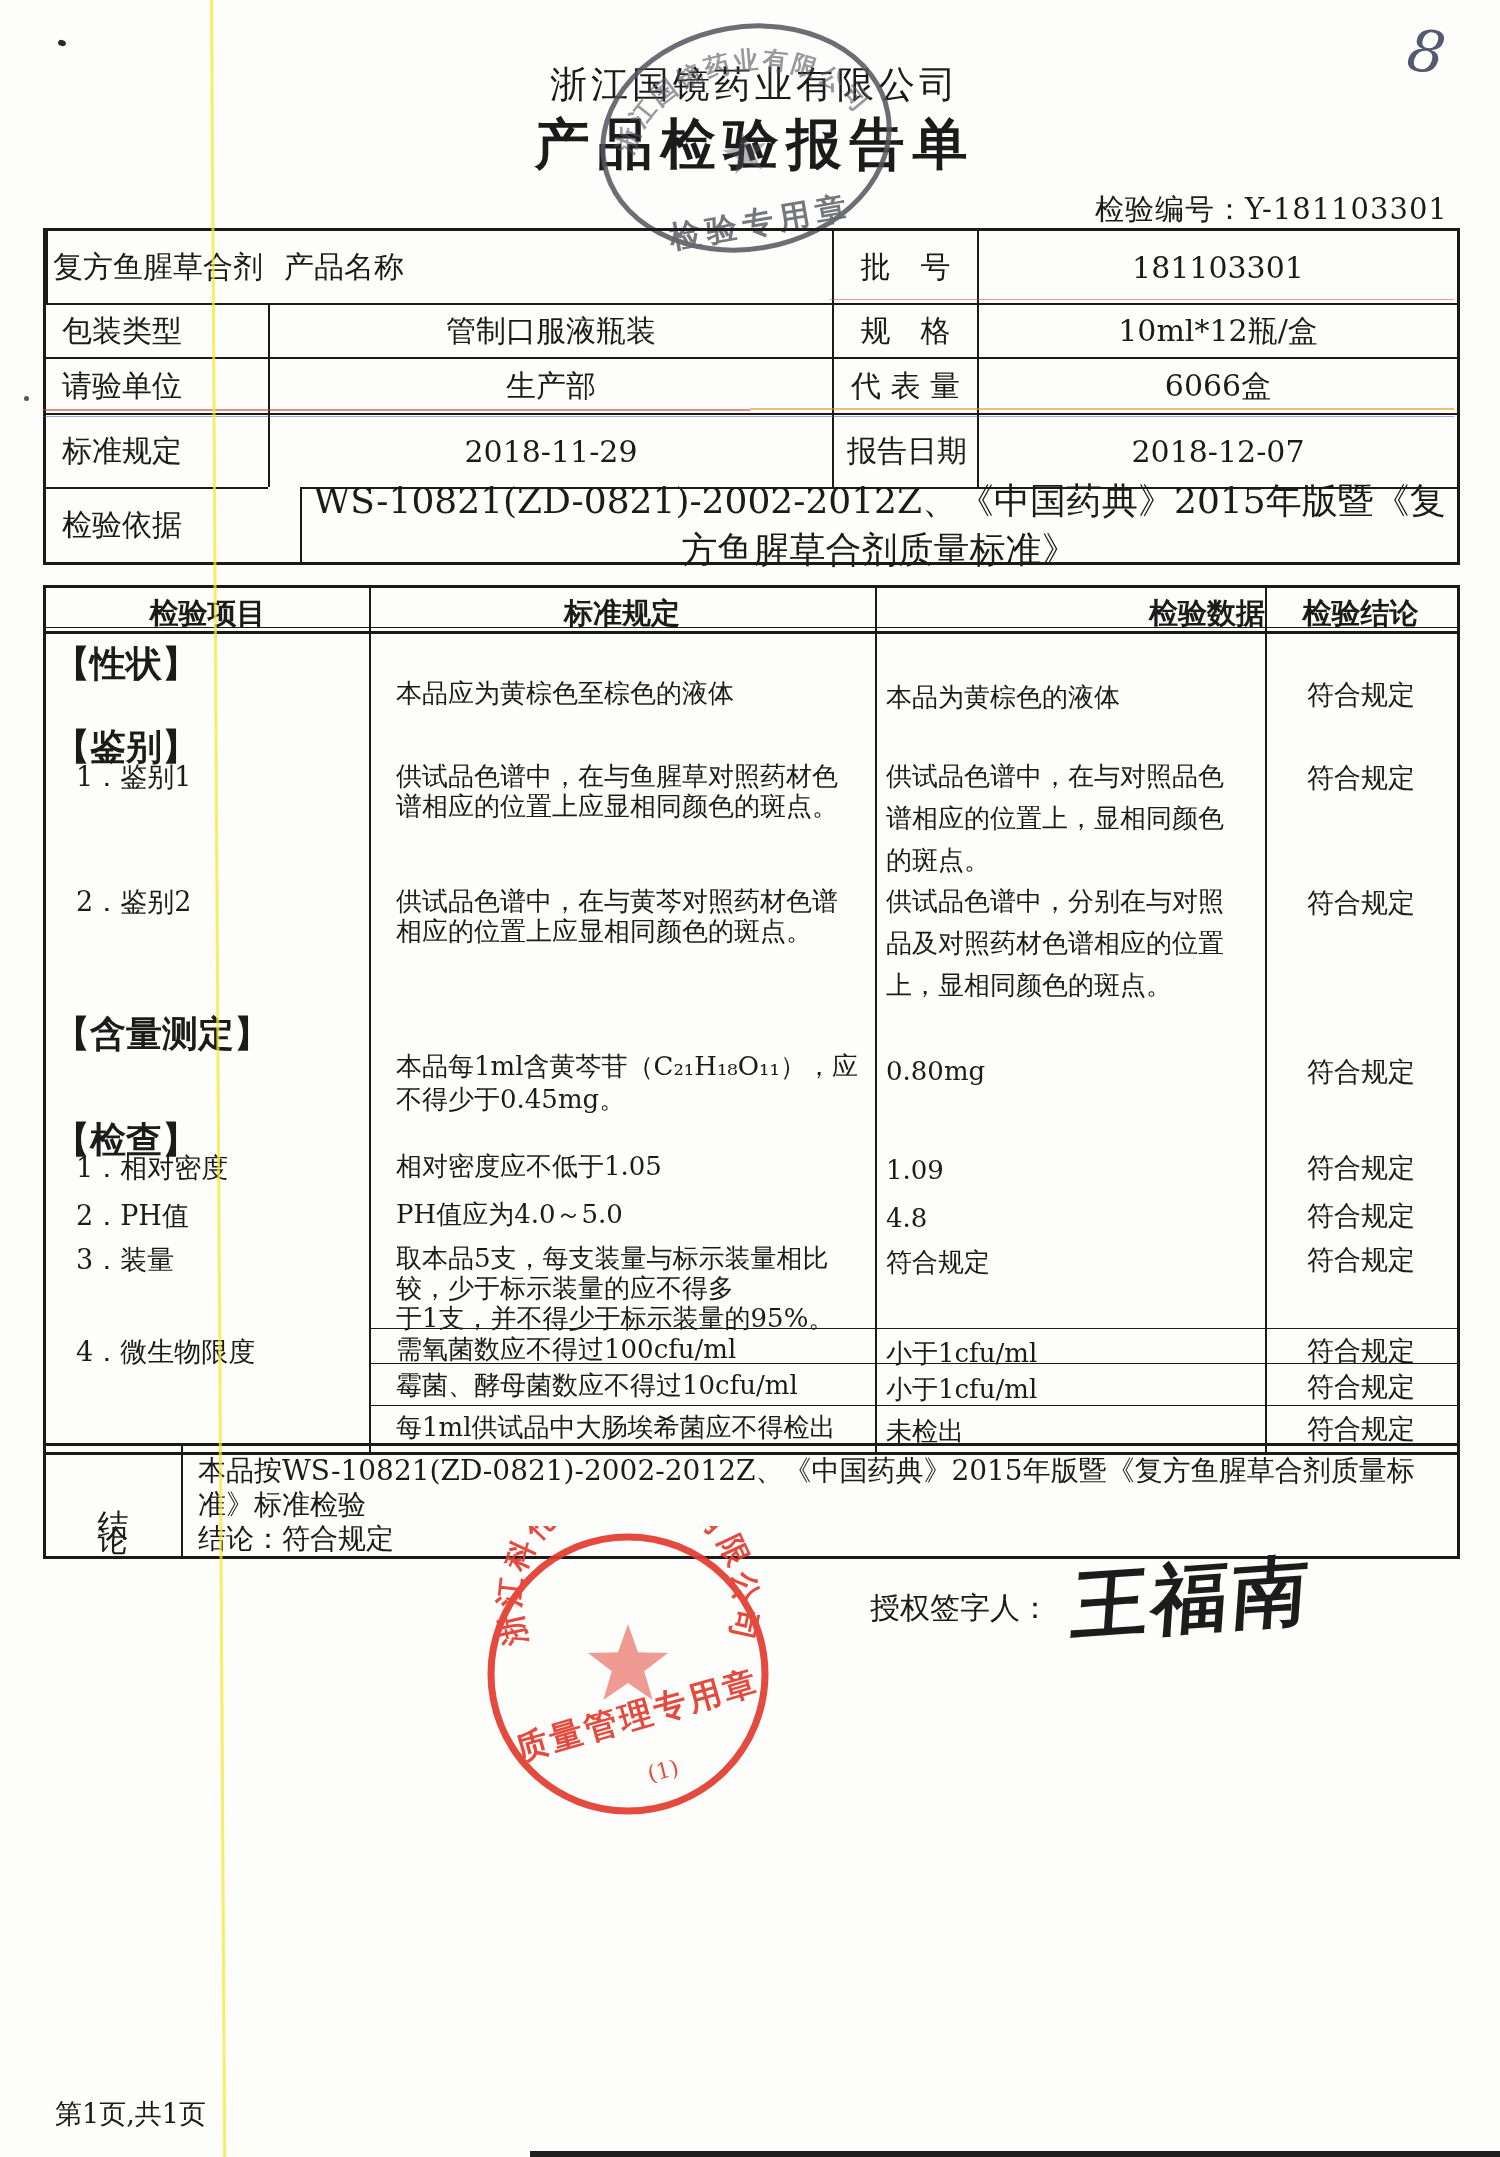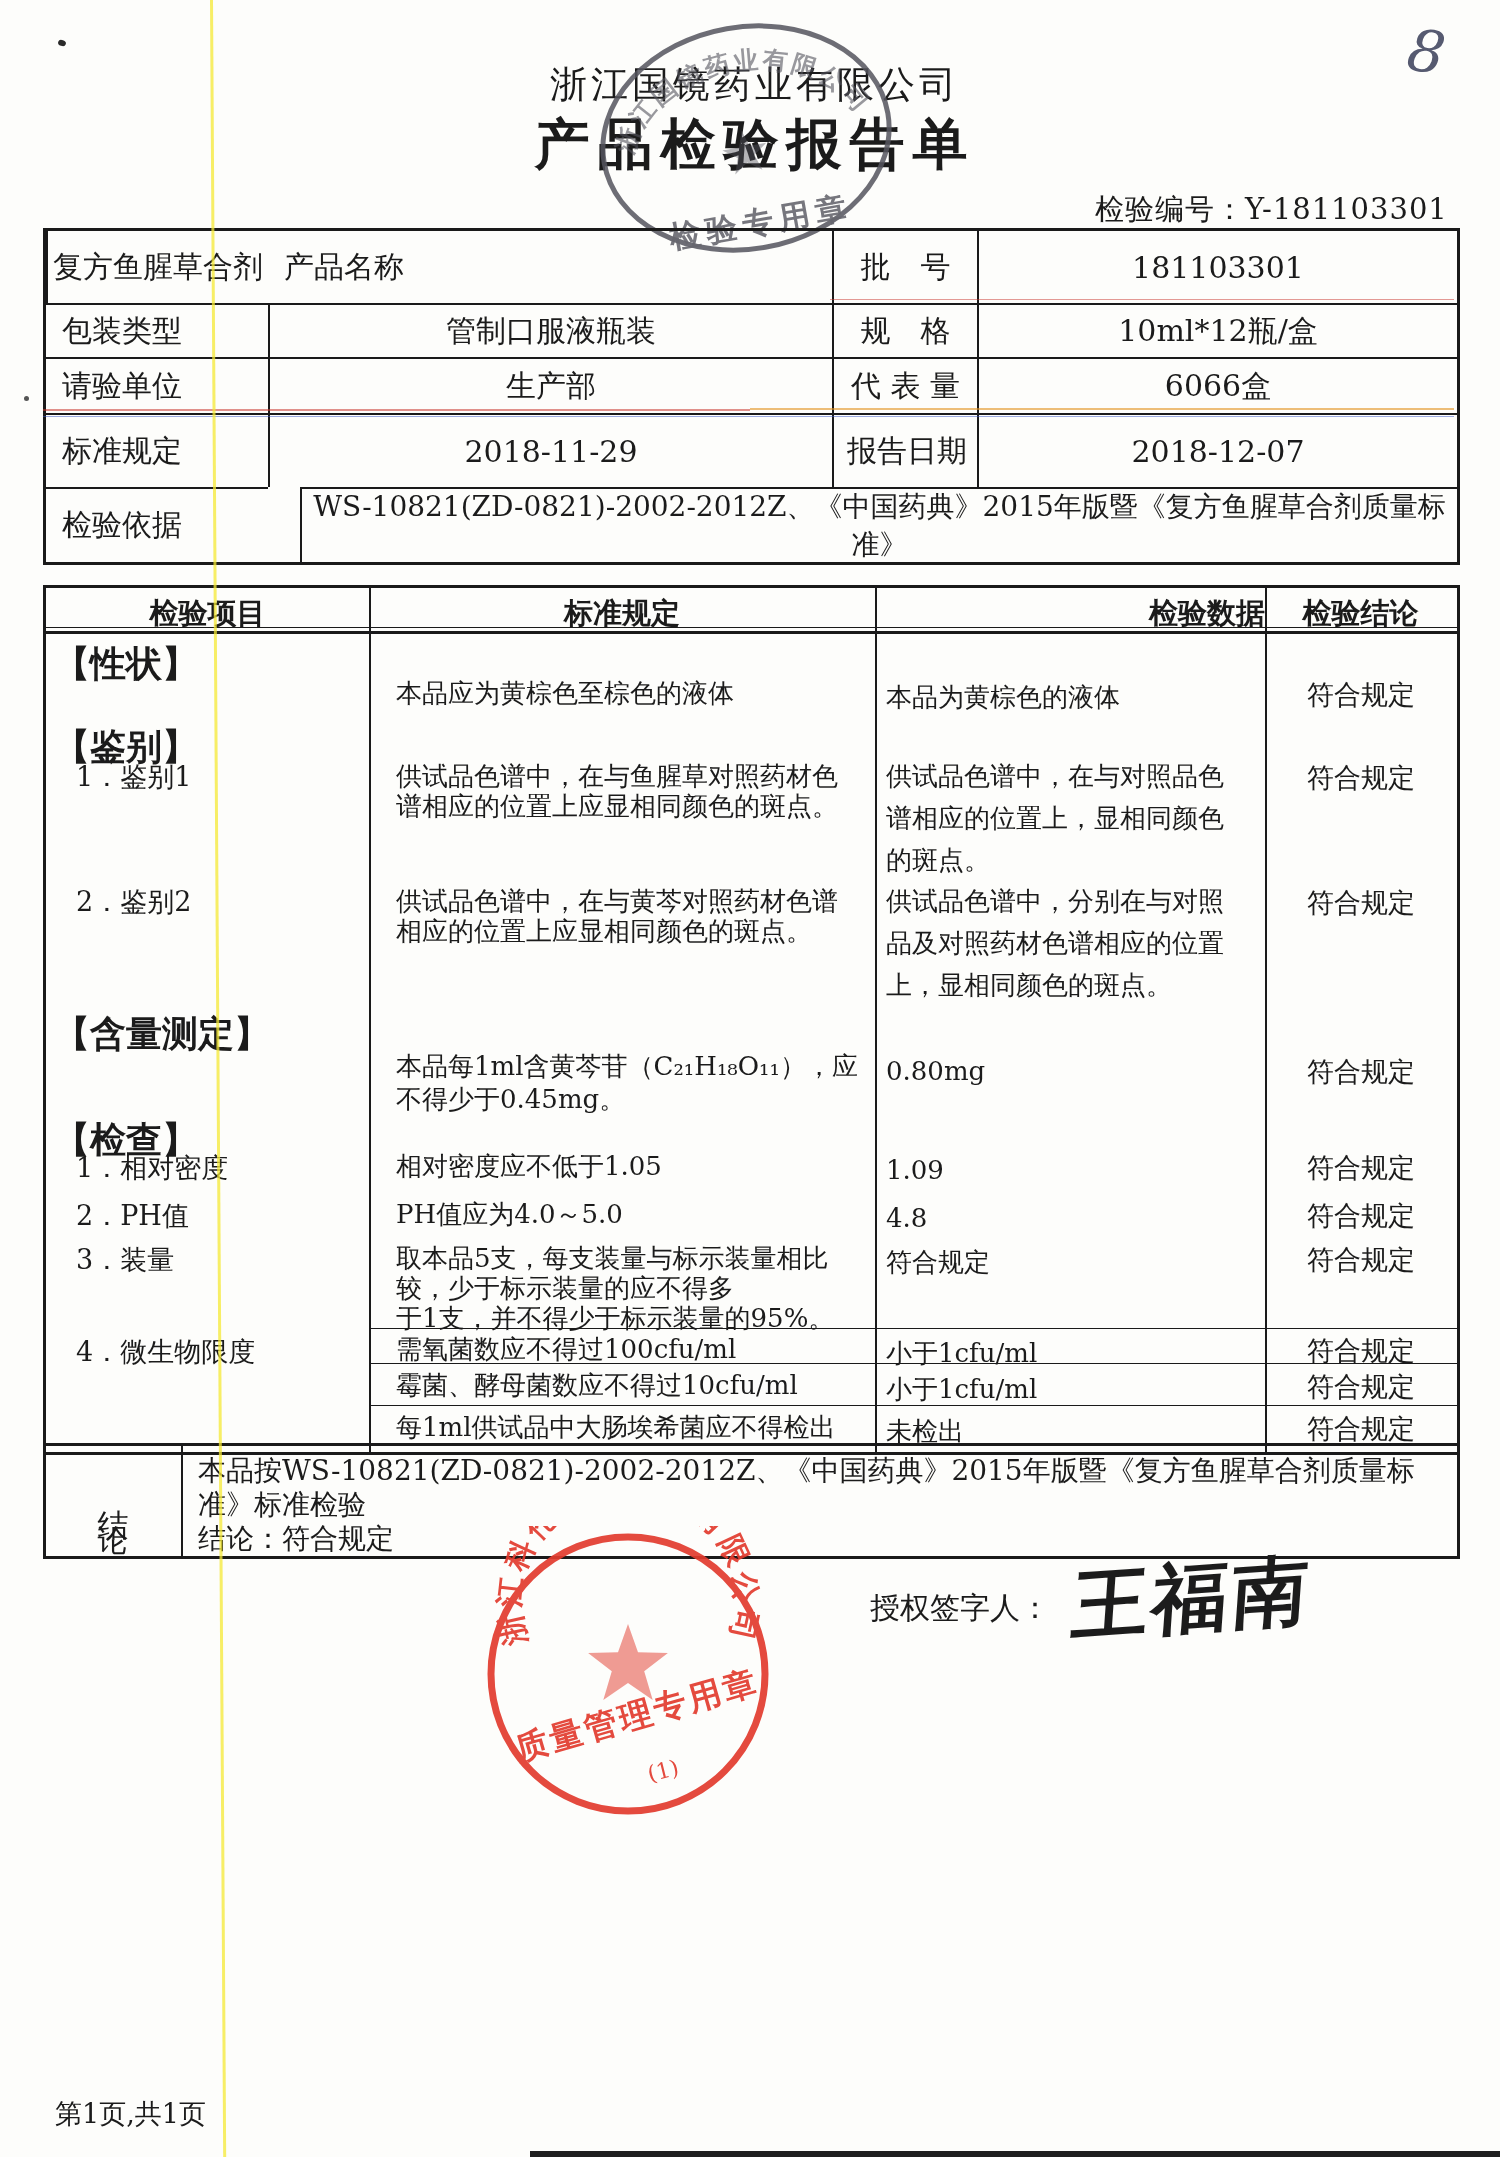--- a/index.html
+++ b/index.html
@@ -98,21 +98,21 @@
     <div class="val">生产部</div>
     <div class="lbl heiti" style="justify-content:center;padding-left:0;">代 表 量</div>
     <div class="val">6066盒</div>
 
     <div class="c1 lbl heiti">标准规定</div>
     <div class="val">2018-11-29</div>
     <div class="lbl heiti" style="justify-content:center;padding-left:3px;">报告日期</div>
     <div class="val">2018-12-07</div>
 
     <div class="c1 lbl heiti">检验依据</div>
-    <div class="span3 val" style="font-size:28px;margin-left:32px;">WS-10821(ZD-0821)-2002-2012Z、《中国药典》2015年版暨《复方鱼腥草合剂质量标准》</div>
+    <div class="span3 val" style="font-size:36px;margin-left:32px;">WS-10821(ZD-0821)-2002-2012Z、《中国药典》2015年版暨《复方鱼腥草合剂质量标准》</div>
   </div>
 
   <div class="abs main-table">
     <div class="vline" style="left:323px;"></div>
     <div class="vline" style="left:829px;"></div>
     <div class="vline" style="left:1219px;"></div>
 
     <div class="hdrcell heiti" style="left:0;width:323px;">检验项目</div>
     <div class="hdrcell heiti" style="left:323px;width:506px;">标准规定</div>
     <div class="hdrcell heiti" style="left:829px;width:390px;text-align:right;">检验数据</div>

